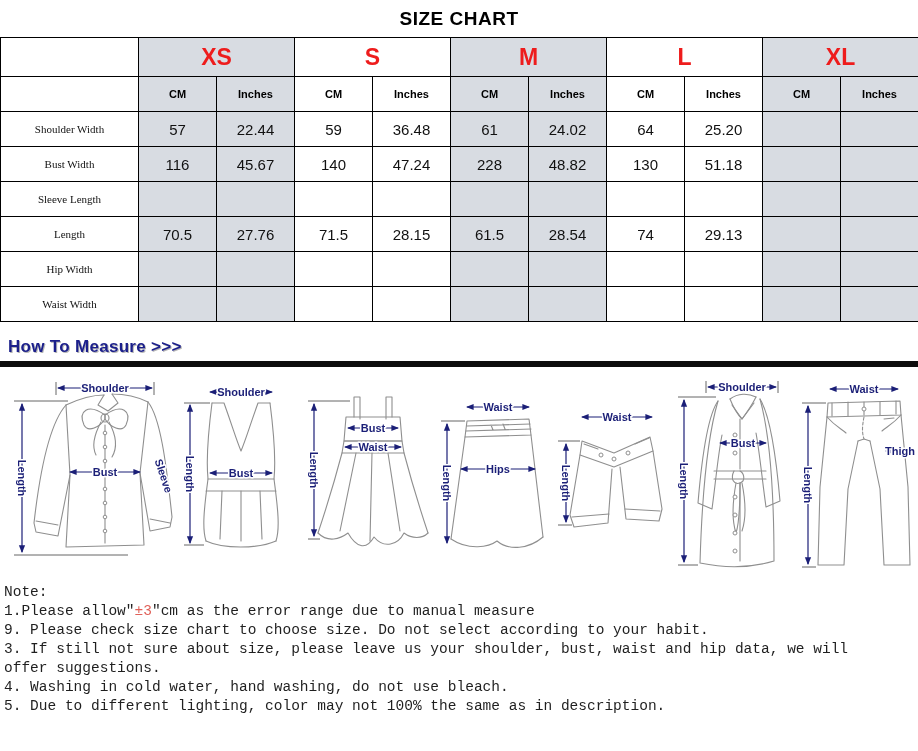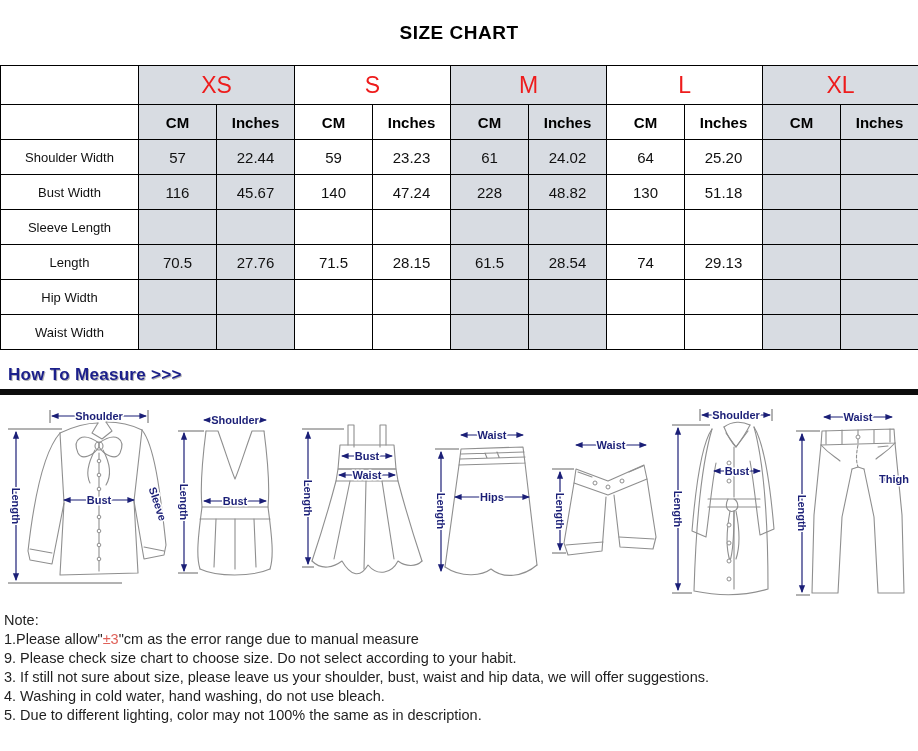--- a/index.html
+++ b/index.html
@@ -2,40 +2,40 @@
 <html style="--size_red: #ee1c1c; --tolerance_red: #e06058; --measure_navy: #1b1f8b; --label_navy: #1b1f77; --header_gray: #d8dce2; --border_black: #000000;"><head>
 <meta charset="utf-8">
 <style>
   :root{
     --size_red:#ee1c1c; --tolerance_red:#e06058; --measure_navy:#1b1f8b;
     --label_navy:#1b1f77; --header_gray:#d8dce2; --border_black:#000000;
   }
   *{box-sizing:border-box;}
   html,body{margin:0;padding:0;}
   body{width:918px;height:751px;background:#fff;font-family:"Liberation Sans",sans-serif;overflow:hidden;}
-  .title{margin:14px;padding:8px 0 7px 0;text-align:center;font-size:19px;font-weight:bold;letter-spacing:.5px;color:#000;}
+  .title{margin:0;padding:8px 0 7px 0;text-align:center;font-size:19px;font-weight:bold;letter-spacing:.5px;color:#000;}
   table.size-table{border-collapse:collapse;width:918px;table-layout:fixed;}
   .size-table td,.size-table th{border:1px solid var(--border_black);text-align:center;vertical-align:middle;padding:0;overflow:hidden;}
   .size-table col.c-lbl{width:138px;}
   .size-table col.c-u{width:78px;}
-  tr.size-row th{height:39px;font-size:23px;font-weight:normal;color:var(--size_red);}
-  tr.unit-row td{height:35px;font-size:15px;font-weight:bold;color:#000;}
+  tr.size-row th{height:39px;font-size:23px;font-weight:bold;color:var(--size_red);}
+  tr.unit-row td{height:35px;font-size:11px;font-weight:bold;color:#000;}
   tr.data-row td{height:35px;font-size:15px;color:#111;}
-  tr.data-row td.lbl{font-size:13px;}
+  tr.data-row td.lbl{font-size:11px;font-family:Liberation Serif, serif;}
   .g{background:var(--header_gray);}
   .htm{display:inline-block;font-size:17px;font-weight:bold;color:var(--measure_navy);margin:15px 8px 4px 8px;text-shadow:1px 1px 0 #b5b5b5;letter-spacing:.3px;}
   .sep{height:2px;background:#fff;border-top:4px solid #0d0d0d;border-bottom:2px solid #0d0d0d;}
-  .figures{display:flex;justify-content:flex-start;align-items:flex-start;padding:8px 2px 0 2px;height:210px;}
+  .figures{display:flex;justify-content:flex-end;align-items:flex-start;padding:8px 2px 0 2px;height:210px;}
   .ol{fill:none;stroke:#8f8f8f;stroke-width:1.1;stroke-linejoin:round;stroke-linecap:round;}
   .ml{stroke:var(--label_navy);stroke-width:1.2;fill:none;}
   .tk{stroke:#555;stroke-width:0.9;}
   .flbl{font-family:"Liberation Sans",sans-serif;font-weight:bold;font-size:11px;fill:var(--label_navy);paint-order:stroke;stroke:#fff;stroke-width:3px;stroke-linejoin:round;text-anchor:middle;}
   #arr path{fill:var(--label_navy);}
   .btn{fill:#fff;stroke:#8f8f8f;stroke-width:1;}
-  .notes{padding:6px 19px 0 4px;font-size:14.5px;line-height:19px;color:#1f1f1f;}
+  .notes{padding:6px 19px 0 4px;font-size:14.5px;line-height:19px;color:#1f1f1f;font-family:Liberation Mono, monospace;}
   .red{color:var(--tolerance_red);}
 </style>
 </head>
 <body>
 
 <div>
 
   <h1 class="title">SIZE CHART</h1>
 
   <table class="size-table">
@@ -72,21 +72,21 @@
       <td>CM</td>
       <td>Inches</td>
       <td class="g">CM</td>
       <td class="g">Inches</td>
     </tr>
     <tr class="data-row">
       <td class="lbl">Shoulder Width</td>
       <td class="g">57</td>
       <td class="g">22.44</td>
       <td>59</td>
-      <td>23.23</td>
+      <td>36.48</td>
       <td class="g">61</td>
       <td class="g">24.02</td>
       <td>64</td>
       <td>25.20</td>
       <td class="g"></td>
       <td class="g"></td>
     </tr>
     <tr class="data-row">
       <td class="lbl">Bust Width</td>
       <td class="g">116</td>

